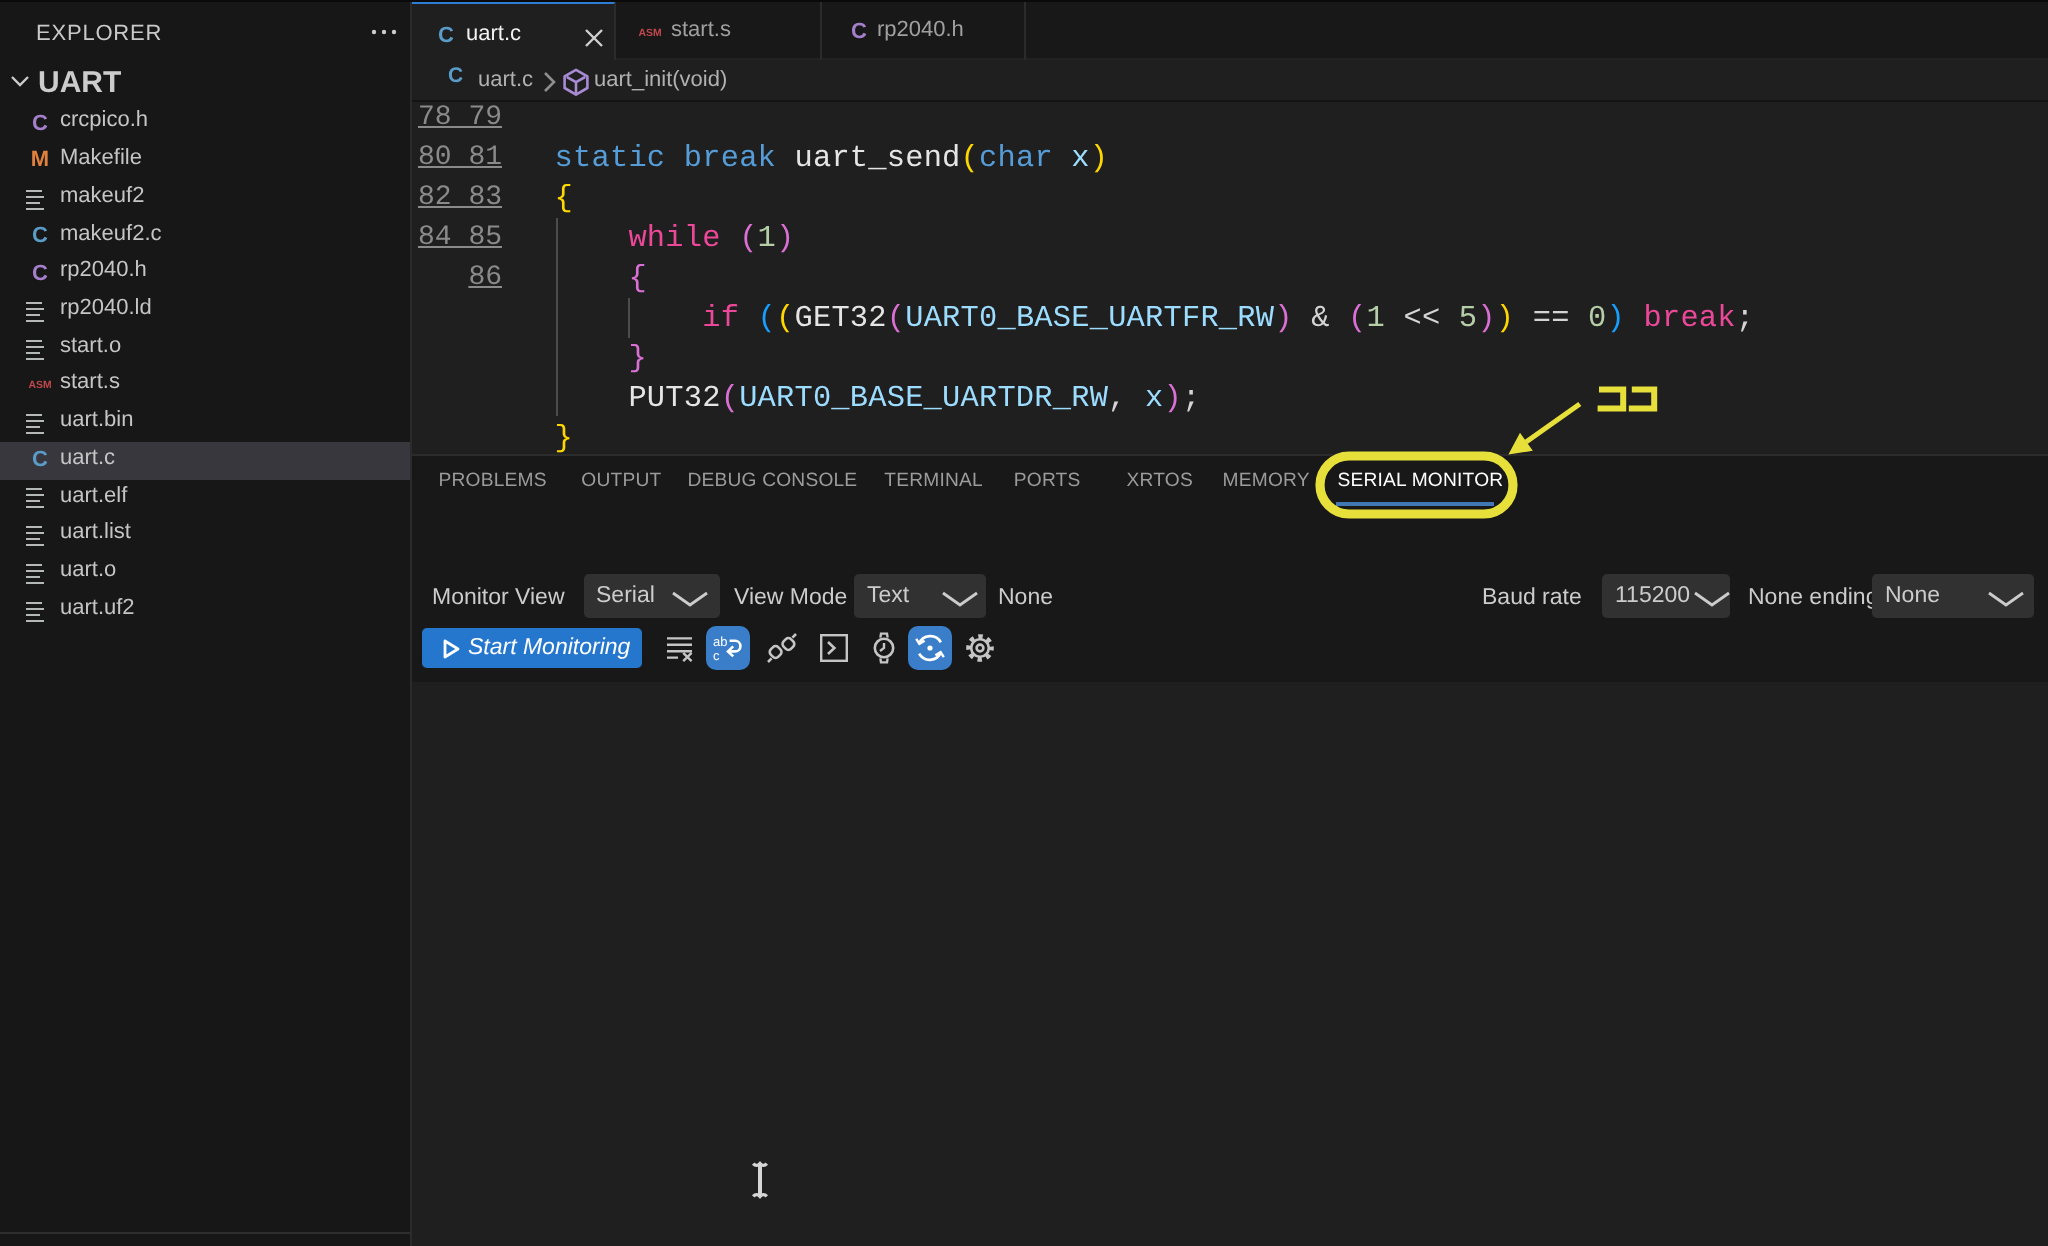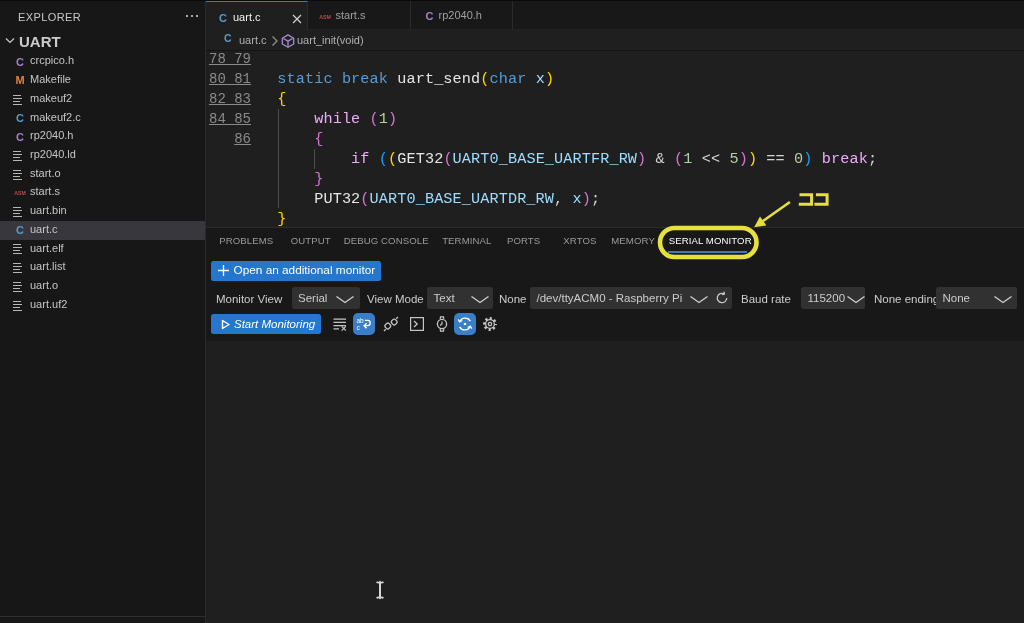--- a/index.html
+++ b/index.html
@@ -39,21 +39,21 @@
 #crumb { left:206px; top:31px; width:818px; height:19px; background:#1f1f1f; font-size:11px; color:#b1b1b1; }
 #crumb .bc-c { position:absolute; left:18px; top:1px; font-weight:700; font-size:10.5px; color:#5b9bc8; }
 #crumb .t1 { position:absolute; left:33px; top:2.5px; }
 #crumb .t2 { position:absolute; left:91px; top:2.5px; }
 
 
 #editor { left:206px; top:50px; width:818px; height:177px; background:#1f1f1f; overflow:hidden;
   font-family:"Liberation Mono", monospace; font-size:15.2px; letter-spacing:0.11px; }
 #gutter { position:absolute; left:0px; top:-1px; width:45px; text-align:right; color:#8a8a8a; line-height:20px; font-size:14px; letter-spacing:0;text-decoration:underline; }
 #code { position:absolute; left:71.3px; top:-1px; line-height:20px; color:#cccccc; white-space:pre; }
-.kw { color:#569cd6; } .ctl { color:#f0abfc; } .fn { color:#e5e5e5; }
+.kw { color:#569cd6; } .ctl { color:#ec4899; } .fn { color:#e5e5e5; }
 .vr { color:#9cdcfe; } .nm { color:#b5cea8; } .pw { color:#d4d4d4; }
 .b1 { color:#ffd700; } .b2 { color:#da70d6; } .b3 { color:#179fff; }
 .ig { position:absolute; width:1px; background:#4c4c4c; }
 
 
 #panel { left:206px; top:227px; width:818px; height:396px; background:#181818; border-top:1px solid #2b2b2b; }
 .ptab { position:absolute; top:0; height:25px; line-height:25px; font-size:9.6px; letter-spacing:.1px; color:#9b9b9b; text-align:center; width:100px; }
 .ptab.act { color:#ffffff; }
 #pm-underline { position:absolute; left:462px; top:23px; width:79px; height:2px; background:#4177b5; }
 #btn-open { position:absolute; left:5px; top:33px; width:170px; height:19.5px; background:#2576cd; border-radius:2.5px; color:#ffffff; font-size:11.8px; line-height:19.5px; text-align:left; }
@@ -247,52 +247,36 @@
     <div class="ptab" style="left:-9.7px">PROBLEMS</div>
     <div class="ptab" style="left:54.7px">OUTPUT</div>
     <div class="ptab" style="left:130.2px">DEBUG CONSOLE</div>
     <div class="ptab" style="left:210.8px">TERMINAL</div>
     <div class="ptab" style="left:267.6px">PORTS</div>
     <div class="ptab" style="left:323.9px">XRTOS</div>
     <div class="ptab" style="left:377.1px">MEMORY</div>
     <div class="ptab act" style="left:454.2px">SERIAL MONITOR</div>
     <div id="pm-underline"></div>
 
-    <div id="btn-open">
-        <svg style="position:absolute;left:5.5px;top:3.3px" width="13" height="13">
-          <path d="M6.5 1 V12 M1 6.5 H12" stroke="#ffffff" stroke-width="1.3" fill="none"></path>
-        </svg>
-        <span class="tx">Open an additional monitor</span>
-      </div>
 
     <div class="lbl" style="left:10px">Monitor View</div>
     <div class="dd" style="left:85.5px; width:68px;">
         <span class="dtx">Serial</span>
       <svg class="chev" style="left:43px" width="20" height="9">
           <polyline points="1.5,1.5 10,7.5 18.5,1.5" fill="none" stroke="#cccccc" stroke-width="1.4"></polyline>
         </svg>
     </div>
     <div class="lbl" style="left:161px">View Mode</div>
     <div class="dd" style="left:221px; width:66px;">
         <span class="dtx">Text</span>
       <svg class="chev" style="left:43px" width="20" height="9">
           <polyline points="1.5,1.5 10,7.5 18.5,1.5" fill="none" stroke="#cccccc" stroke-width="1.4"></polyline>
         </svg>
     </div>
     <div class="lbl" style="left:293px">None</div>
-    <div class="dd" style="left:324px; width:202px;">
-        <span class="dtx">/dev/ttyACM0 - Raspberry Pi</span>
-      <svg class="chev" style="left:159px" width="20" height="9">
-          <polyline points="1.5,1.5 10,7.5 18.5,1.5" fill="none" stroke="#cccccc" stroke-width="1.4"></polyline>
-        </svg>
-      <svg class="abs" style="left:185px;top:4px" width="14" height="14" viewBox="0 0 16 16">
-        <path d="M13.4 8 A5.4 5.4 0 1 1 10.5 3.2" fill="none" stroke="#cccccc" stroke-width="1.4"></path>
-        <path d="M10.2 0.8 L10.8 3.6 L8 4.2" fill="none" stroke="#cccccc" stroke-width="1.4"></path>
-      </svg>
-    </div>
     <div class="lbl" style="left:535px">Baud rate</div>
     <div class="dd" style="left:594.5px; width:64px;">
         <span class="dtx" style="left:7px">115200</span>
       <svg class="chev" style="left:45px" width="20" height="9">
           <polyline points="1.5,1.5 10,7.5 18.5,1.5" fill="none" stroke="#cccccc" stroke-width="1.4"></polyline>
         </svg>
     </div>
     <div class="lbl" style="left:668px">None ending</div>
     <div class="dd" style="left:730px; width:81px;">
         <span class="dtx">None</span>

